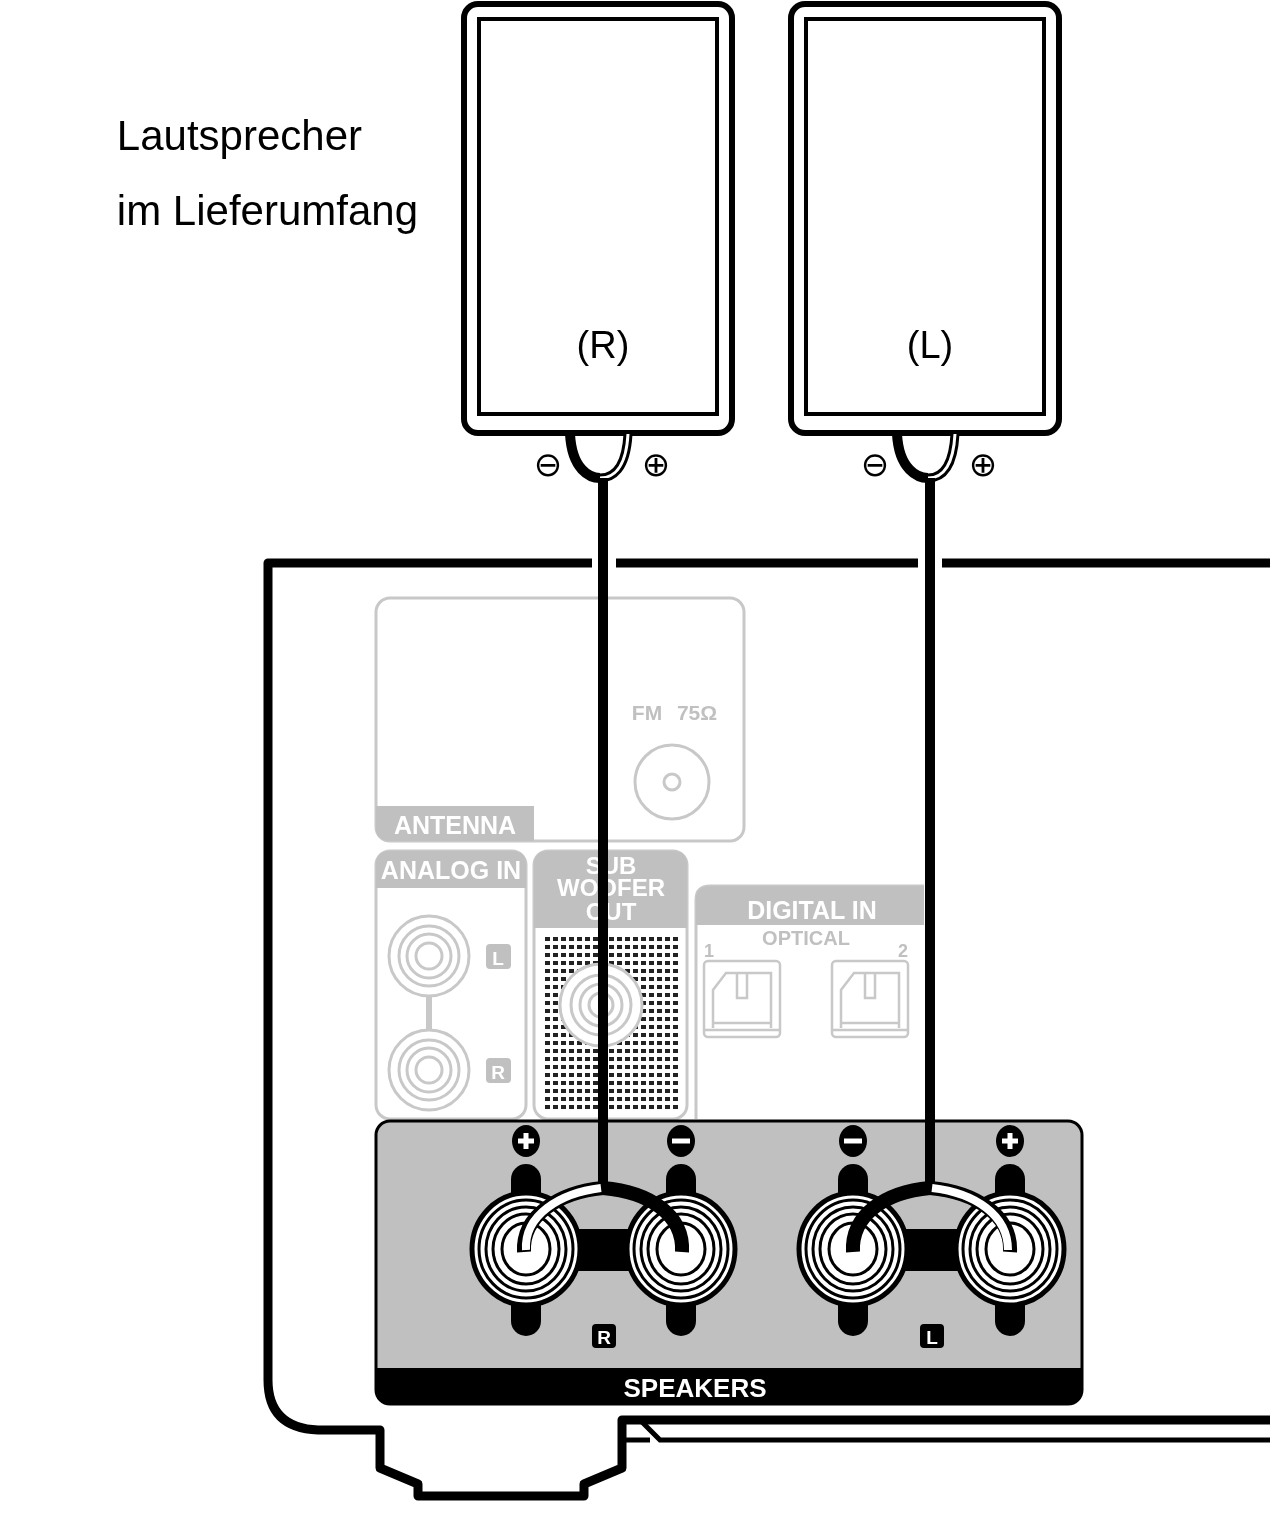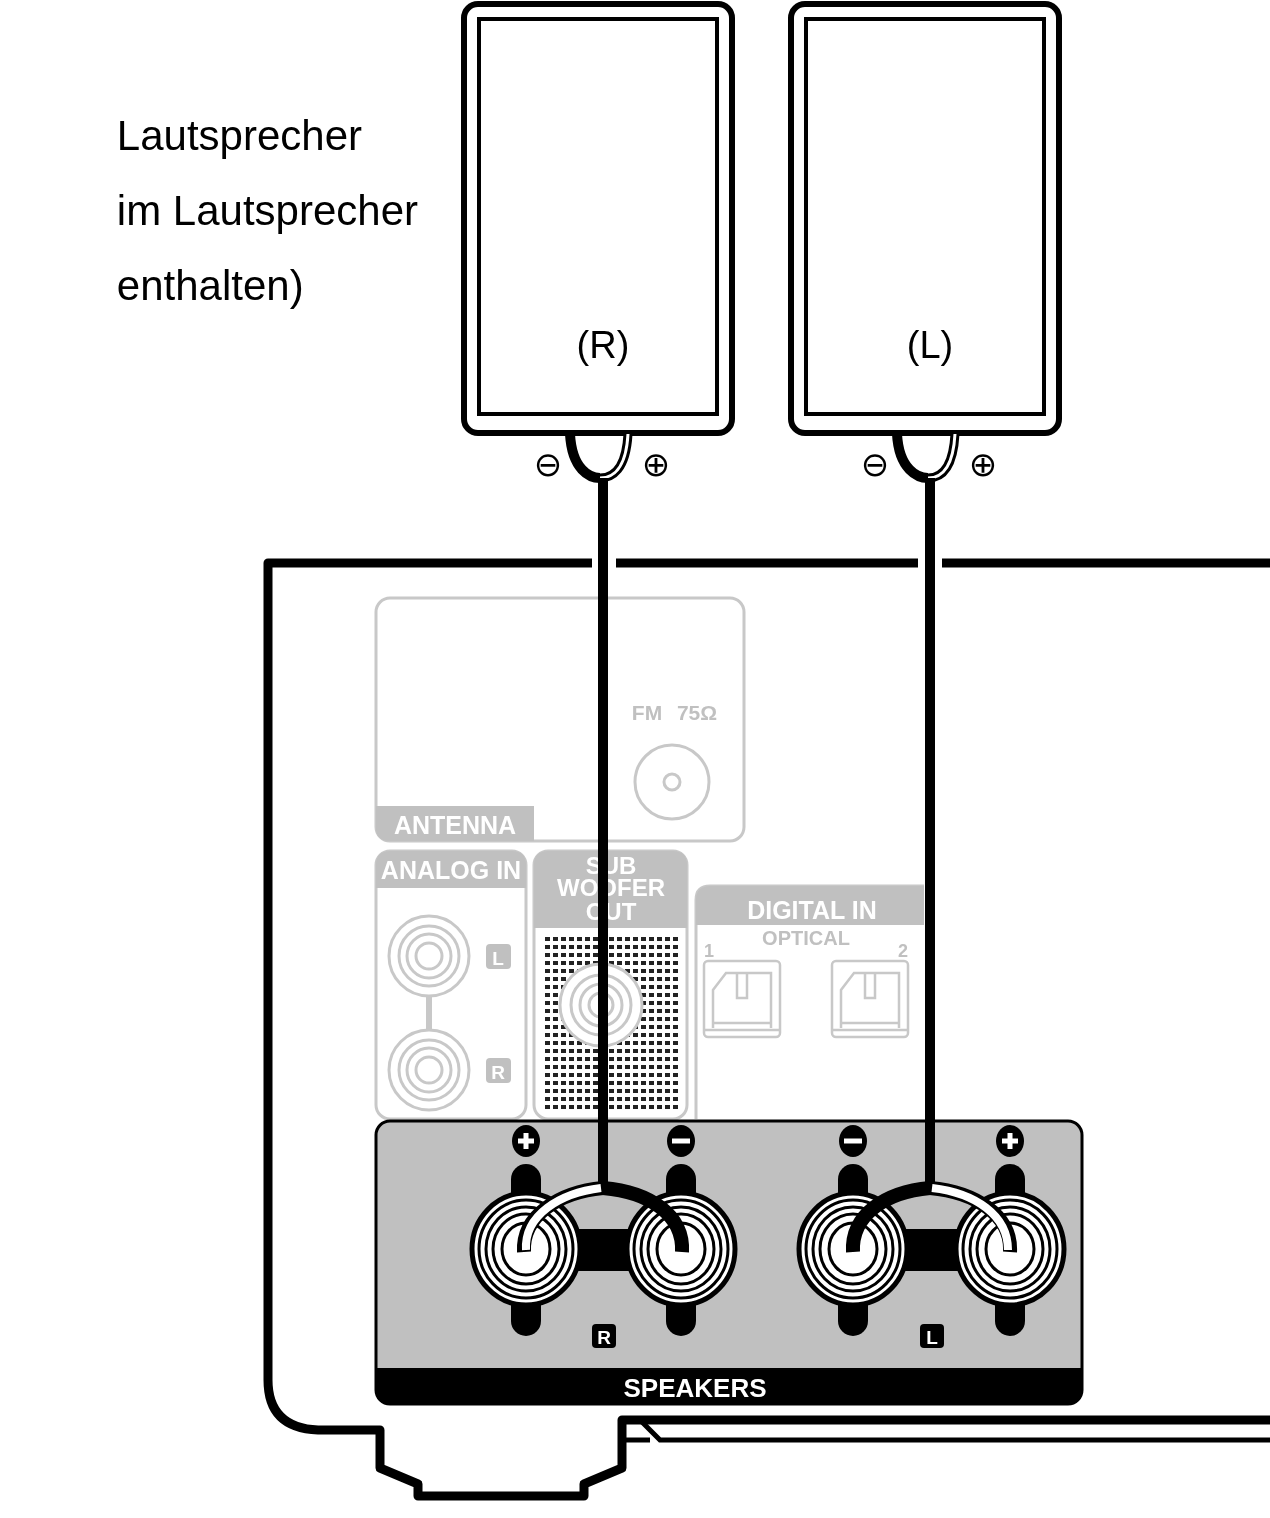--- a/index.html
+++ b/index.html
@@ -11,22 +11,21 @@
   }
   .caption div { white-space: nowrap; }
   svg text { font-family: "Liberation Sans", sans-serif; }
   .gray-label { fill: #ffffff; font-weight: bold; }
 </style>
 </head>
 <body>
 
 <div class="caption">
   <div>Lautsprecher</div>
-  <div>im Lautsprecher</div>
-  <div>enthalten)</div>
+  <div>im Lieferumfang</div>
 </div>
 
 <svg id="stage" viewBox="0 0 1270 1518" xmlns="http://www.w3.org/2000/svg">
 
   <g>
     <rect x="464" y="4" width="268" height="429" rx="14" fill="#fff" stroke="#000" stroke-width="6"></rect>
     <rect x="479" y="19" width="238" height="395" fill="none" stroke="#000" stroke-width="4"></rect>
     <text x="603" y="358" font-size="38" text-anchor="middle">(R)</text>
 
     <path d="M570,434 C572,470 590,478 600,478" fill="none" stroke="#000" stroke-width="10"></path>

